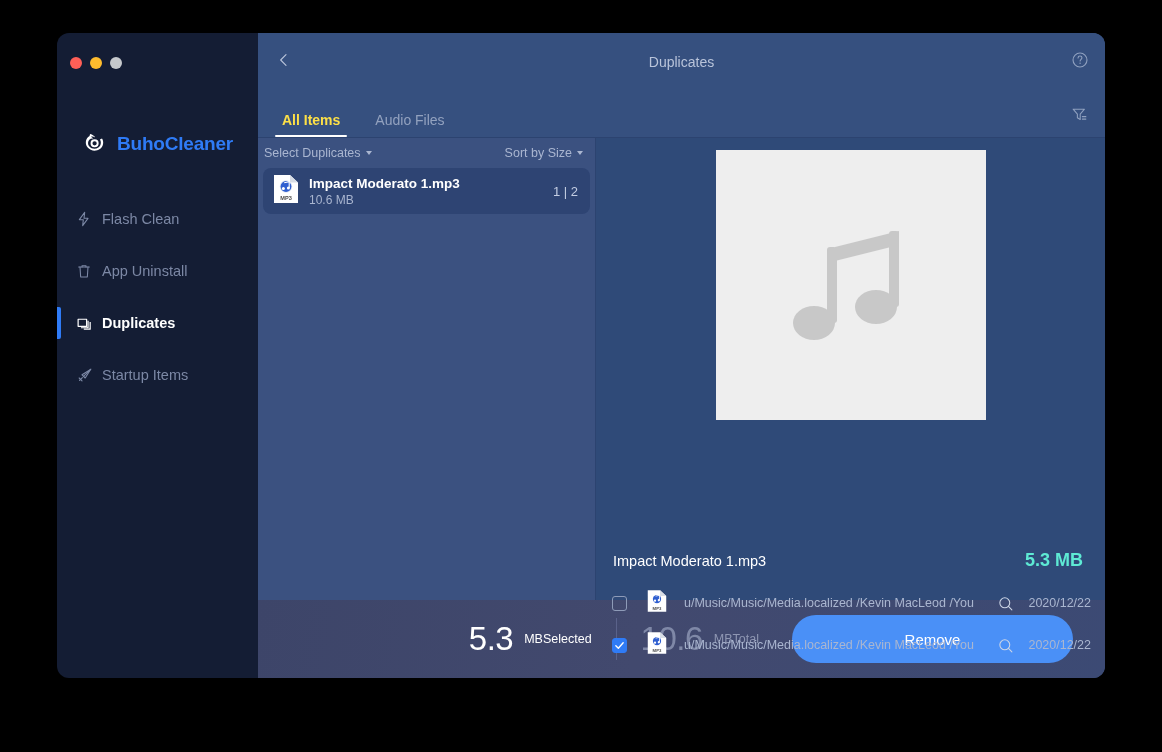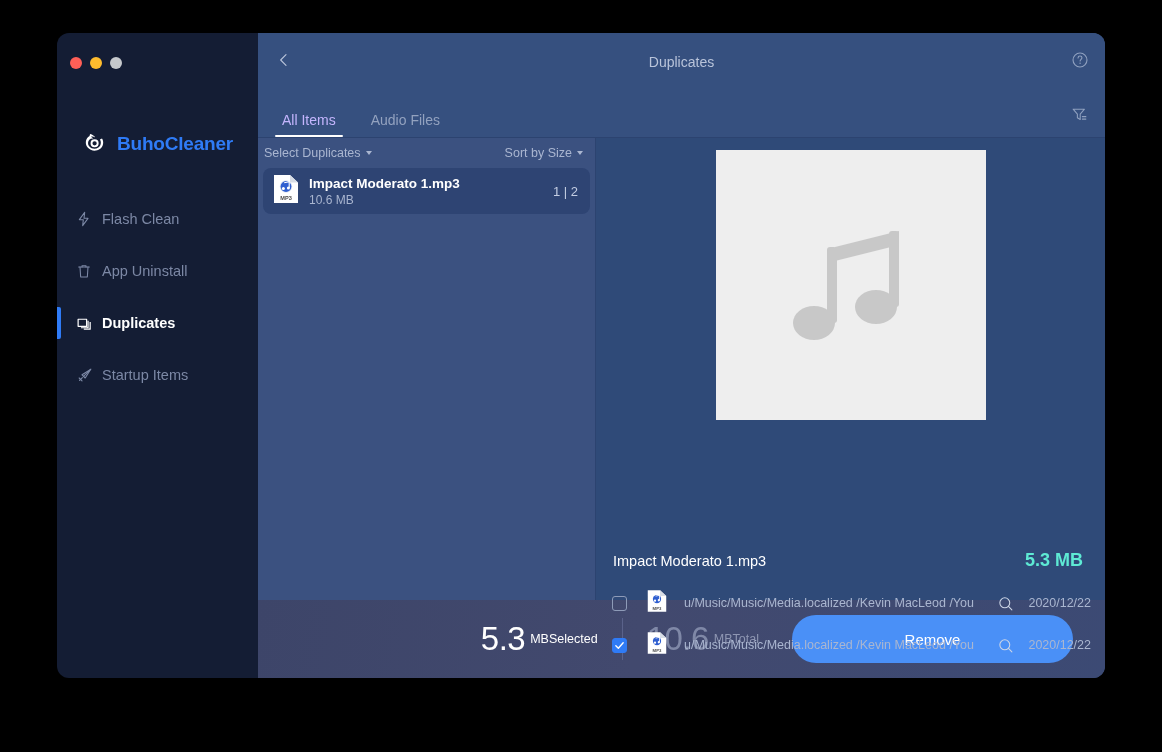--- a/index.html
+++ b/index.html
@@ -161,22 +161,22 @@
     box-sizing: border-box;
   }
   .tab {
     position: relative;
     padding: 0 7px 9px 7px;
     margin-right: 21px;
     color: #93a2bf;
     font-size: 14px;
   }
   .tab.active {
-    color: #c4b5fd;
-    font-weight: normal;
+    color: #fde047;
+    font-weight: bold;
   }
   .tab.active .tab-underline {
     position: absolute;
     left: 0;
     right: 0;
     bottom: 0;
     height: 2px;
     background: #ffffff;
     border-radius: 1px;
   }
@@ -360,21 +360,21 @@
     background: linear-gradient(100deg, #3d4569 0%, #42496e 45%, #3c4a74 100%);
     display: flex;
     align-items: center;
     justify-content: flex-end;
     padding-right: 32px;
     box-sizing: border-box;
   }
   .stat {
     display: flex;
     align-items: center;
-    gap: 5px;
+    gap: 11px;
   }
   .stat-number {
     font-size: 33px;
     color: #ffffff;
     letter-spacing: -0.5px;
   }
   .stat-labels {
     display: flex;
     flex-direction: row;
     line-height: 1.15;

